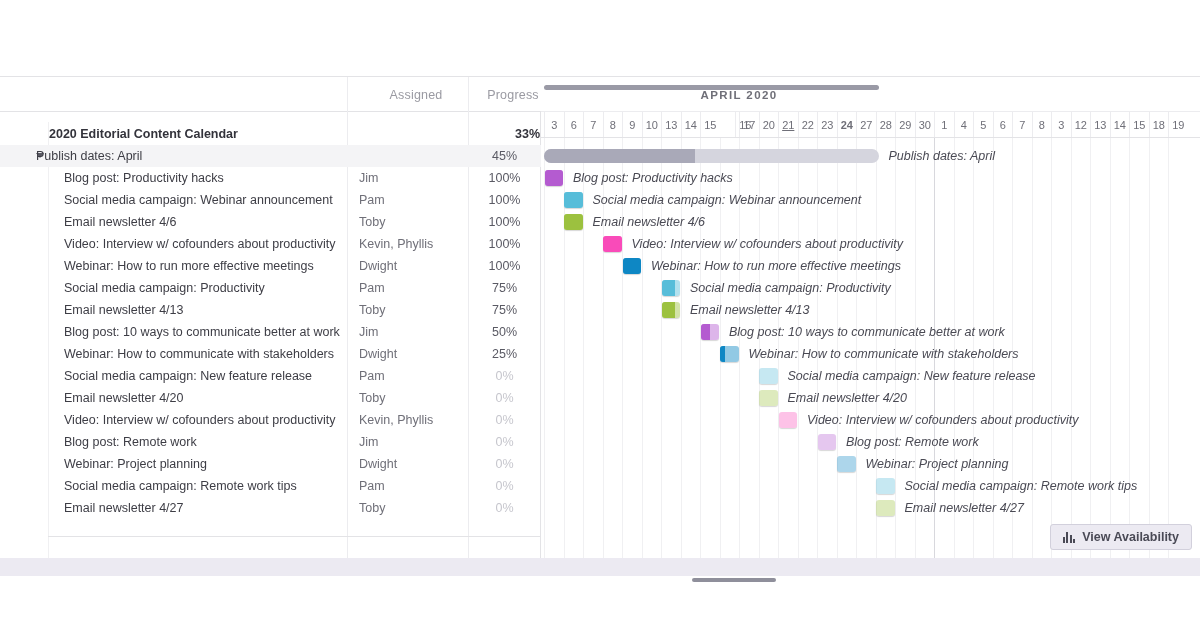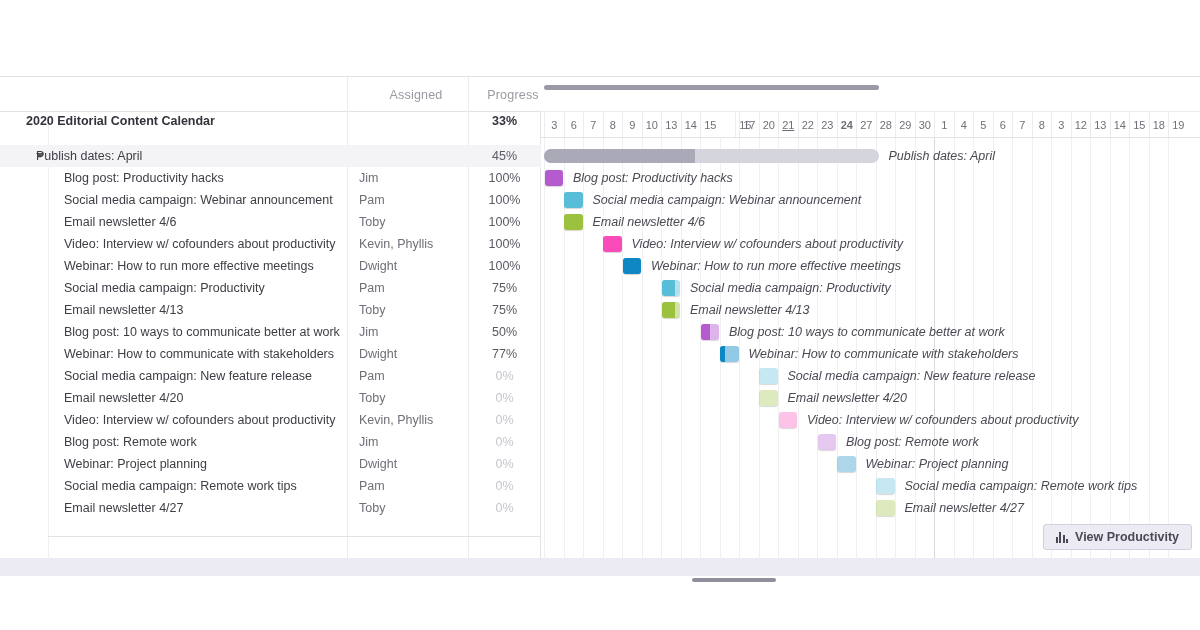--- a/index.html
+++ b/index.html
@@ -126,21 +126,21 @@
         <div class="lhdr-cell lhdr-assigned">Assigned</div>
         <div class="lhdr-cell lhdr-progress">Progress</div>
       </div>
 
       <div class="vline a"></div>
       <div class="vline b"></div>
       <div class="vline indentguide"></div>
       <div class="vline c"></div>
 
       <div id="grid-rows">
-          <div class="row is-project" style="top: 34px;">
+          <div class="row is-project" style="top: 47px; margin-left: 23px;">
             <div class="cell-name">2020 Editorial Content Calendar</div>
             <div class="cell-assigned"></div>
             <div class="cell-progress">33%</div>
           </div>
           <div class="row is-group" style="top: 69px;">
             <div class="disclosure"></div>
             <div class="cell-name">Publish dates: April</div>
             <div class="cell-assigned"></div>
             <div class="cell-progress">45%</div>
           </div>
@@ -180,21 +180,21 @@
             <div class="cell-progress">75%</div>
           </div>
           <div class="row is-task" style="top: 245px;">
             <div class="cell-name">Blog post: 10 ways to communicate better at work</div>
             <div class="cell-assigned">Jim</div>
             <div class="cell-progress">50%</div>
           </div>
           <div class="row is-task" style="top: 267px;">
             <div class="cell-name">Webinar: How to communicate with stakeholders</div>
             <div class="cell-assigned">Dwight</div>
-            <div class="cell-progress">77%</div>
+            <div class="cell-progress">25%</div>
           </div>
           <div class="row is-task" style="top: 289px;">
             <div class="cell-name">Social media campaign: New feature release</div>
             <div class="cell-assigned">Pam</div>
             <div class="cell-progress dim">0%</div>
           </div>
           <div class="row is-task" style="top: 311px;">
             <div class="cell-name">Email newsletter 4/20</div>
             <div class="cell-assigned">Toby</div>
             <div class="cell-progress dim">0%</div>
@@ -224,20 +224,21 @@
             <div class="cell-assigned">Toby</div>
             <div class="cell-progress dim">0%</div>
           </div>
         </div>
 
       <div class="left-bottom-line"></div>
     </div>
 
     <div class="right-pane">
       <div class="month-row" id="month-row">
+          <div class="month" style="left: 3px; width: 390px;">APRIL 2020</div>
         </div>
       <div class="day-row" id="day-row">
           <div class="day" style="left: 3px; width: 19.5px;">3</div>
           <div class="day" style="left: 22.5px; width: 19.5px;">6</div>
           <div class="day" style="left: 42px; width: 19.5px;">7</div>
           <div class="day" style="left: 61.5px; width: 19.5px;">8</div>
           <div class="day" style="left: 81px; width: 19.5px;">9</div>
           <div class="day" style="left: 100.5px; width: 19.5px;">10</div>
           <div class="day" style="left: 120px; width: 19.5px;">13</div>
           <div class="day" style="left: 139.5px; width: 19.5px;">14</div>
@@ -408,21 +409,21 @@
           </div>
         </div>
 
       <div class="avail-btn">
         <span class="bars-icon">
             <i></i>
             <i></i>
             <i></i>
             <i></i>
           </span>
-        <span>View Productivity</span>
+        <span>View Availability</span>
       </div>
     </div>
 
   </div>
 
   <div class="footer-band"></div>
   <div class="footer-scroll" id="footer-scroll" style="left: 692px; width: 84px;"></div>
   <div class="bottom-blank"></div>
 
 </div>

